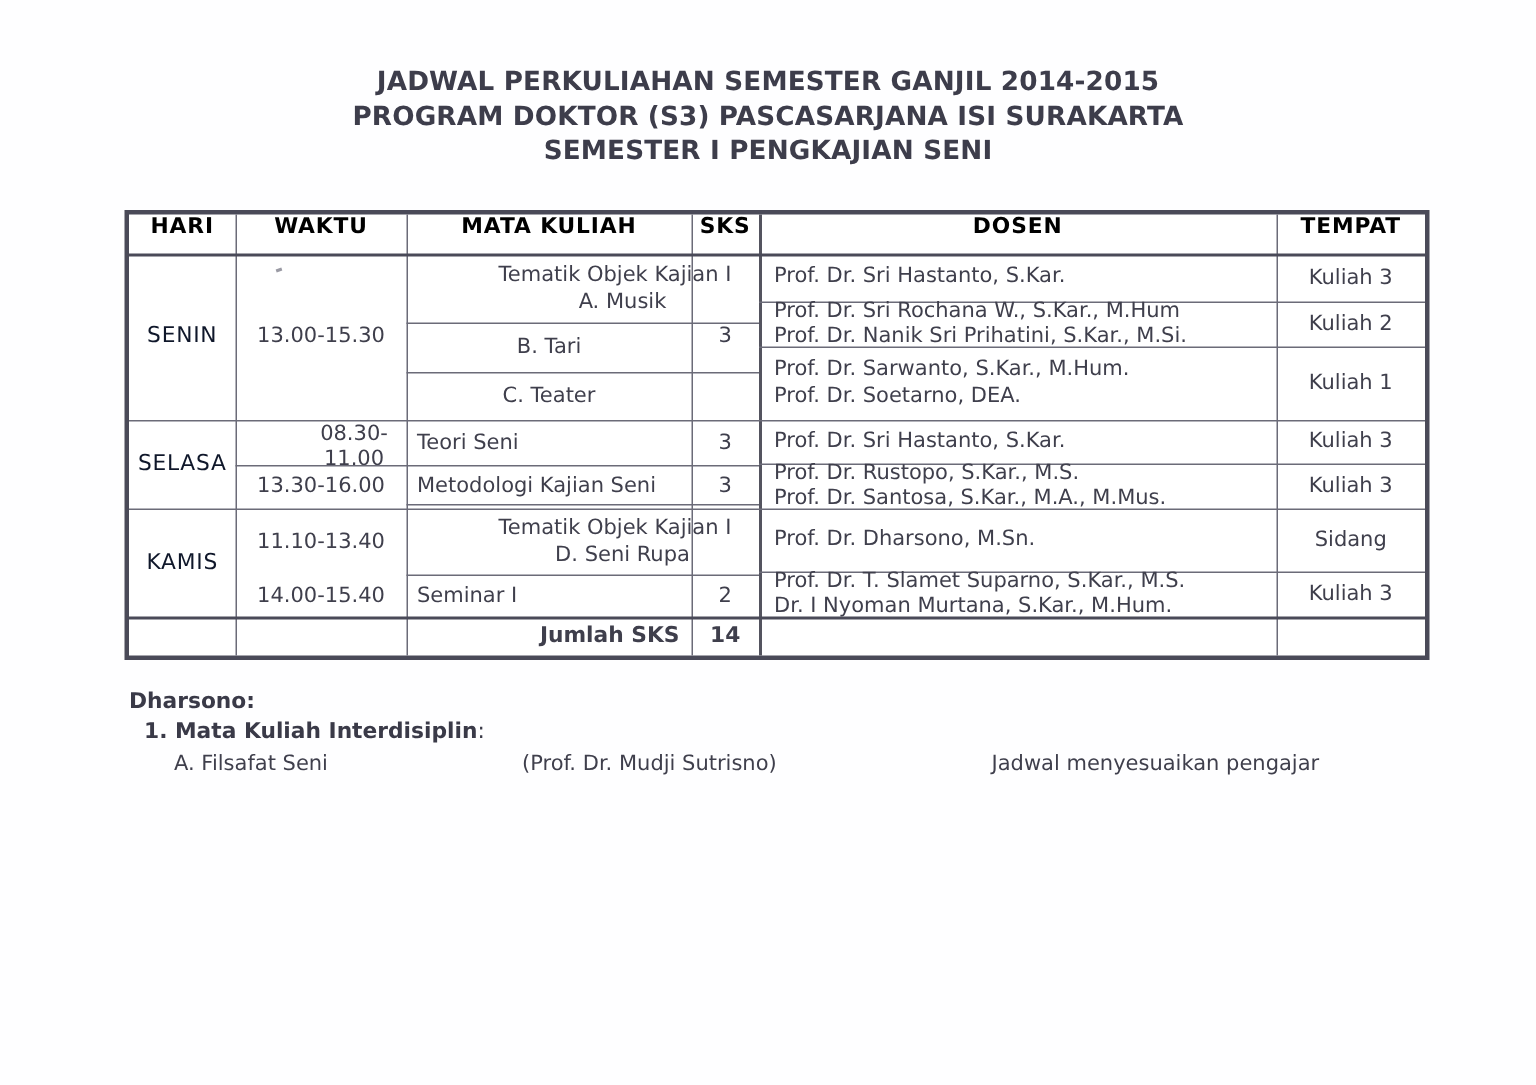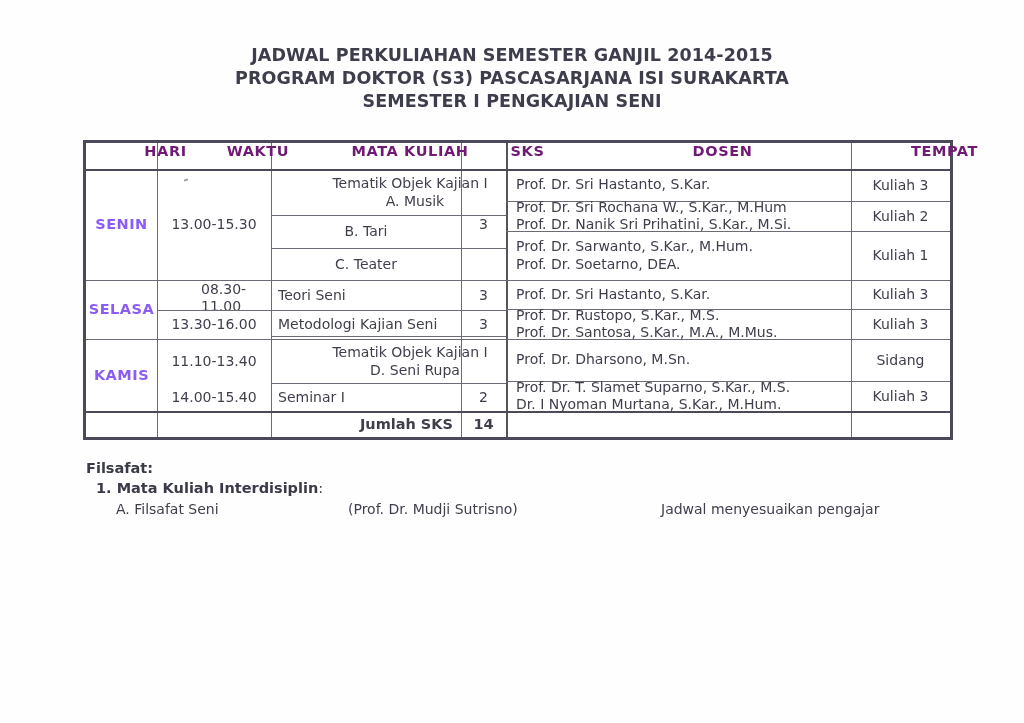--- a/index.html
+++ b/index.html
@@ -76,43 +76,42 @@
 
   
   .hdr-cell {
     position: absolute;
     display: flex;
     align-items: center;
     justify-content: center;
     font-weight: bold;
     font-size: 14.5px;
     letter-spacing: 0.6px;
-    color: #701a75;
+    color: #000000;
     height: 16px;
     top: 0;
-    padding-left: 44px;
   }
 
   
   .cell {
     position: absolute;
     display: flex;
     box-sizing: border-box;
     font-size: 14px;
     color: #3f3f4c;
     line-height: 17px;
   }
-  .cell.c-center { align-items: center; justify-content: center; }
+  .cell.c-center { align-items: center; justify-content: center; text-align: center; }
   .cell.c-left   { align-items: center; justify-content: flex-start; padding-left: 7px; }
   .cell.c-right  { align-items: center; justify-content: flex-end; padding-right: 8px; }
   .cell.day {
-    font-weight: bold;
+    font-weight: normal;
     font-size: 14.5px;
     letter-spacing: 0.5px;
-    color: #8b5cf6;
+    color: #0f172a;
   }
   .cell.mk-multi {
     flex-direction: column;
     align-items: center;
     justify-content: center;
     line-height: 18px;
     margin-left: 44px;
   }
   .cell.mk-multi .l2 { align-self: center; padding-left: 10px; }
   .cell.dosen {
@@ -280,21 +279,21 @@
       <div class="cell c-center" style="left:765px;width:99px;top:196px;height:42px;">Sidang</div>
       <div class="cell c-center" style="left:765px;width:99px;top:238px;height:30px;">Kuliah 3</div>
 
       <div class="cell c-right total-label" style="left:0;width:375px;top:268px;height:26px;">Jumlah SKS</div>
       <div class="cell c-center total-label" style="left:375px;width:45px;top:268px;height:26px;">14</div>
 
     </div>
   </div>
 
   <div class="notes">
-    <div class="note-head">Filsafat:</div>
+    <div class="note-head">Dharsono:</div>
     <div class="note-item">
       <span>1. Mata Kuliah Interdisiplin</span><span class="plain">:</span>
     </div>
     <div class="note-row">
       <span class="col-a">A. Filsafat Seni</span>
       <span class="col-b">(Prof. Dr. Mudji Sutrisno)</span>
       <span class="col-c">Jadwal menyesuaikan pengajar</span>
     </div>
   </div>
 

